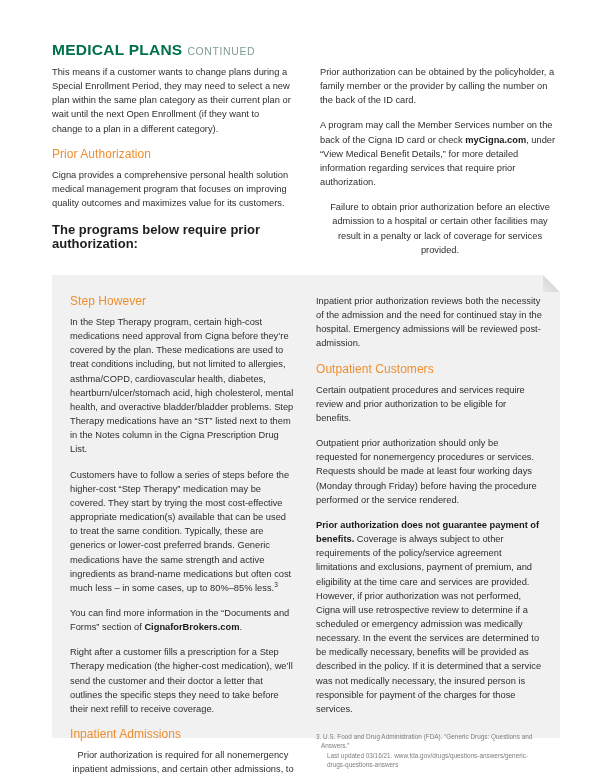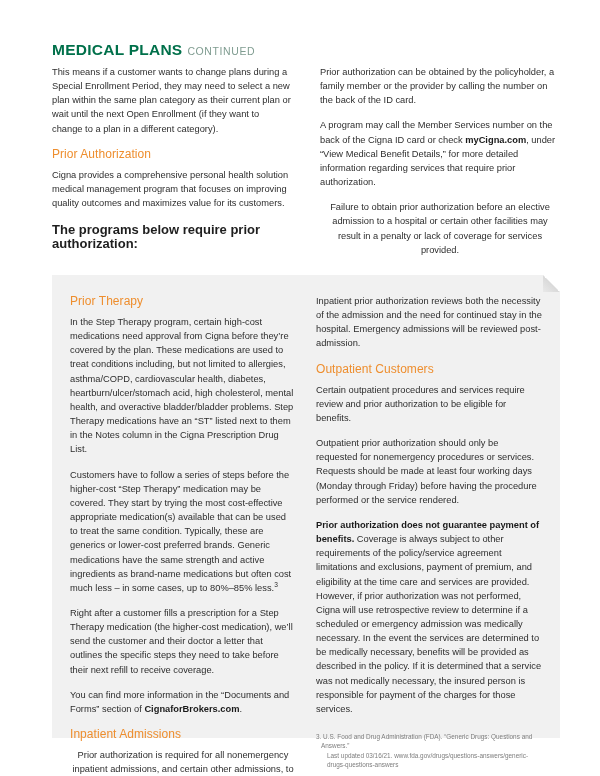--- a/index.html
+++ b/index.html
@@ -181,25 +181,25 @@
 
   </div>
 
   <div class="panel">
     <div class="fold"></div>
     <div class="fold-shadow"></div>
 
     <div class="panel-inner">
 
       <div class="panel-col left">
-        <h3 class="sub-head first">Prior Therapy</h3>
+        <h3 class="sub-head first">Step However</h3>
         <p class="body">In the Step Therapy program, certain high-cost medications need approval from Cigna before they’re covered by the plan. These medications are used to treat conditions including, but not limited to allergies, asthma/COPD, cardiovascular health, diabetes, heartburn/ulcer/stomach acid, high cholesterol, mental health, and overactive bladder/bladder problems. Step Therapy medications have an “ST” listed next to them in the Notes column in the Cigna Prescription Drug List.</p>
         <p class="body"><span>Customers have to follow a series of steps before the higher-cost “Step Therapy” medication may be covered. They start by trying the most cost-effective appropriate medication(s) available that can be used to treat the same condition. Typically, these are generics or lower-cost preferred brands. Generic medications have the same strength and active ingredients as brand-name medications but often cost much less – in some cases, up to 80%–85% less.</span><sup class="fn">3</sup></p>
+        <p class="body"><span>You can find more information in the “Documents and Forms” section of </span><span class="strong">CignaforBrokers.com</span><span>.</span></p>
         <p class="body">Right after a customer fills a prescription for a Step Therapy medication (the higher-cost medication), we’ll send the customer and their doctor a letter that outlines the specific steps they need to take before their next refill to receive coverage.</p>
-        <p class="body"><span>You can find more information in the “Documents and Forms” section of </span><span class="strong">CignaforBrokers.com</span><span>.</span></p>
         <h3 class="sub-head">Inpatient Admissions</h3>
         <p class="body">Prior authorization is required for all nonemergency inpatient admissions, and certain other admissions, to be eligible for benefits.</p>
       </div>
 
       <div class="panel-col right">
         <p class="body">Inpatient prior authorization reviews both the necessity of the admission and the need for continued stay in the hospital. Emergency admissions will be reviewed post-admission.</p>
         <h3 class="sub-head">Outpatient Customers</h3>
         <p class="body">Certain outpatient procedures and services require review and prior authorization to be eligible for benefits.</p>
         <p class="body">Outpatient prior authorization should only be requested for nonemergency procedures or services. Requests should be made at least four working days (Monday through Friday) before having the procedure performed or the service rendered.</p>
         <p class="body"><span class="strong">Prior authorization does not guarantee payment of benefits.</span><span> Coverage is always subject to other requirements of the policy/service agreement limitations and exclusions, payment of premium, and eligibility at the time care and services are provided. However, if prior authorization was not performed, Cigna will use retrospective review to determine if a scheduled or emergency admission was medically necessary. In the event the services are determined to be medically necessary, benefits will be provided as described in the policy. If it is determined that a service was not medically necessary, the insured person is responsible for payment of the charges for those services.</span></p>

